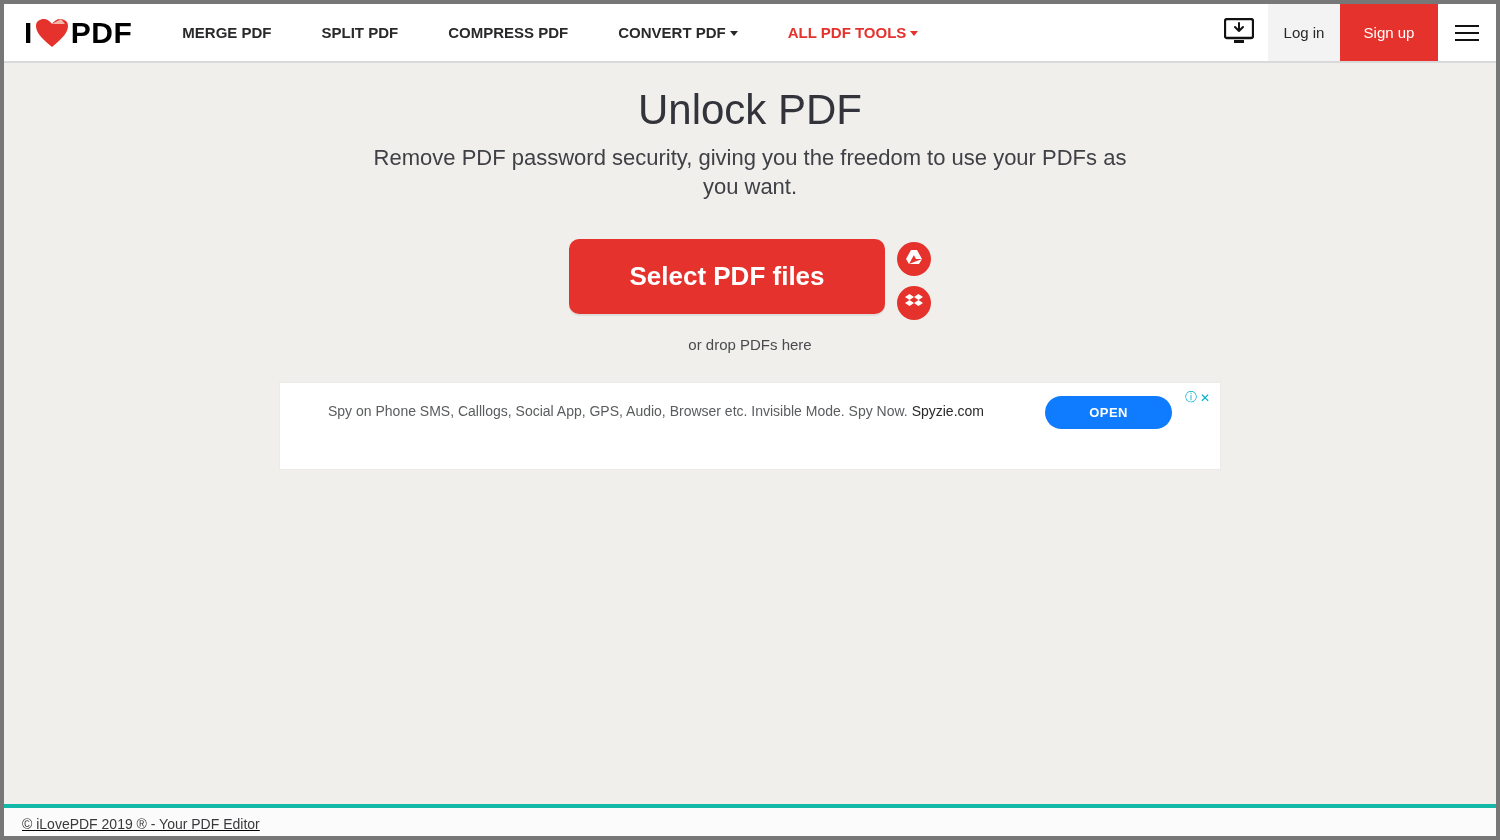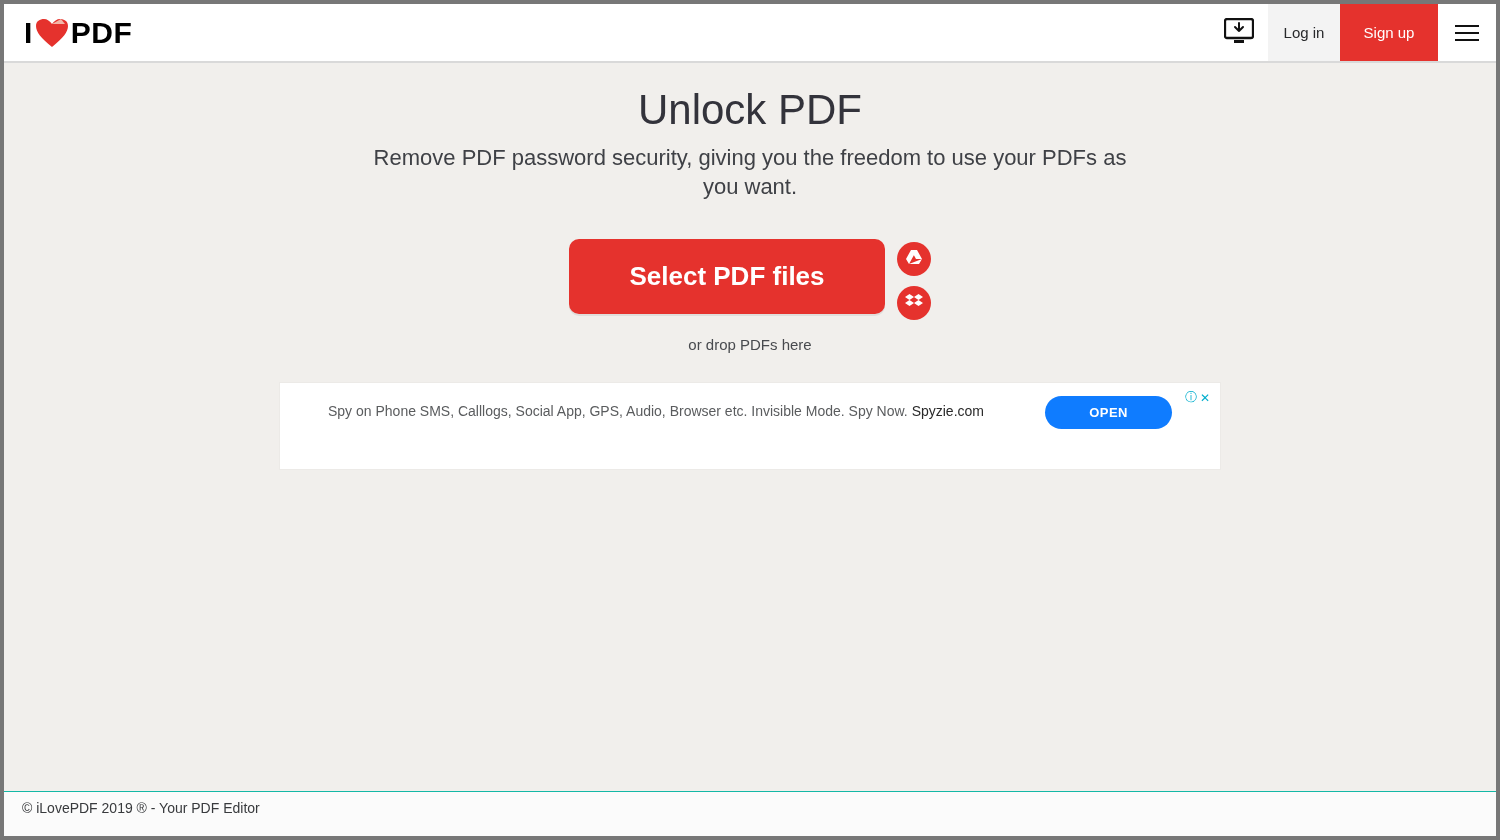--- a/index.html
+++ b/index.html
@@ -34,37 +34,56 @@
   .circle-btn { width:34px; height:34px; border-radius:50%; background:#e5322d; display:flex; align-items:center; justify-content:center; cursor:pointer;}
   .drop-text { text-align:center; font-size:15px; color:#484a4e; margin-top:16px;}
   .ad-box { width:940px; height:86px; background:#fff; margin:30px auto 0 auto; position:relative; padding:16px 48px 14px 48px; text-align:left; box-shadow:0 0 0 1px rgba(0,0,0,0.02);}
   .ad-title { font-size:22px; color:#2a2a2a; font-weight:600; }
   .ad-desc { font-size:14px; color:#5a5c5e; margin-top:4px;}
   .ad-source { color:#2a2a2a; }
   .ad-open { position:absolute; right:48px; top:13px; background:#0f7cff; color:#fff; font-size:13px; font-weight:700; padding:9px 44px; border-radius:22px; cursor:pointer; letter-spacing:0.5px;}
   .ad-info { position:absolute; top:6px; right:10px; font-size:12px; display:flex; gap:3px; align-items:center;}
   .ad-info-i { color:#00aecd; }
   .ad-info-x { color:#00aecd; }
-  footer { position:absolute; bottom:0; left:0; right:0; background:#fbfbfb; border-top:1px solid #14b8a6; padding:8px 18px 20px 18px;}
+  footer { position:absolute; bottom:0; left:0; right:0; background:#fbfbfb; border-top:4px solid #14b8a6; padding:8px 18px 4px 18px;text-decoration:underline;}
   .footer-text { font-size:14px; color:#383a3d; }
 </style>
 </head>
 <body>
 
 <header>
   <div class="logo">
     <span class="logo-text">I</span>
     <span class="logo-heart">
       <svg viewBox="0 0 34 30" width="34" height="30">
         <path d="M17 29 C 6 20 1 14 1 8 C1 3 5 1 9 1 C12 1 15 3 17 6 C19 3 22 1 25 1 C29 1 33 3 33 8 C33 14 28 20 17 29 Z" fill="#e5322d"></path>
         <path d="M17 6 L26 1 L30 6 Z" fill="#f2b6a8"></path>
       </svg>
     </span>
     <span class="logo-text">PDF</span>
   </div>
+  <nav>
+    <div class="nav-item">
+        <span>MERGE PDF</span>
+      </div>
+    <div class="nav-item">
+        <span>SPLIT PDF</span>
+      </div>
+    <div class="nav-item">
+        <span>COMPRESS PDF</span>
+      </div>
+    <div class="nav-item">
+      <span>CONVERT PDF</span>
+      <span class="caret-down"></span>
+    </div>
+    <div class="nav-item highlight">
+      <span>ALL PDF TOOLS</span>
+      <span class="caret-down"></span>
+    </div>
+  </nav>
   <div class="spacer"></div>
   <div class="right-group">
     <div class="desktop-btn">
       <span>
         <svg width="30" height="26" viewBox="0 0 30 26">
           <rect x="1" y="1" width="28" height="19" rx="2" fill="none" stroke="#111" stroke-width="2.3"></rect>
           <rect x="10" y="22" width="10" height="3" fill="#111"></rect>
           <path d="M15 5 L15 13 M11 9 L15 13 L19 9" fill="none" stroke="#111" stroke-width="2" stroke-linecap="round" stroke-linejoin="round"></path>
         </svg>
       </span>

